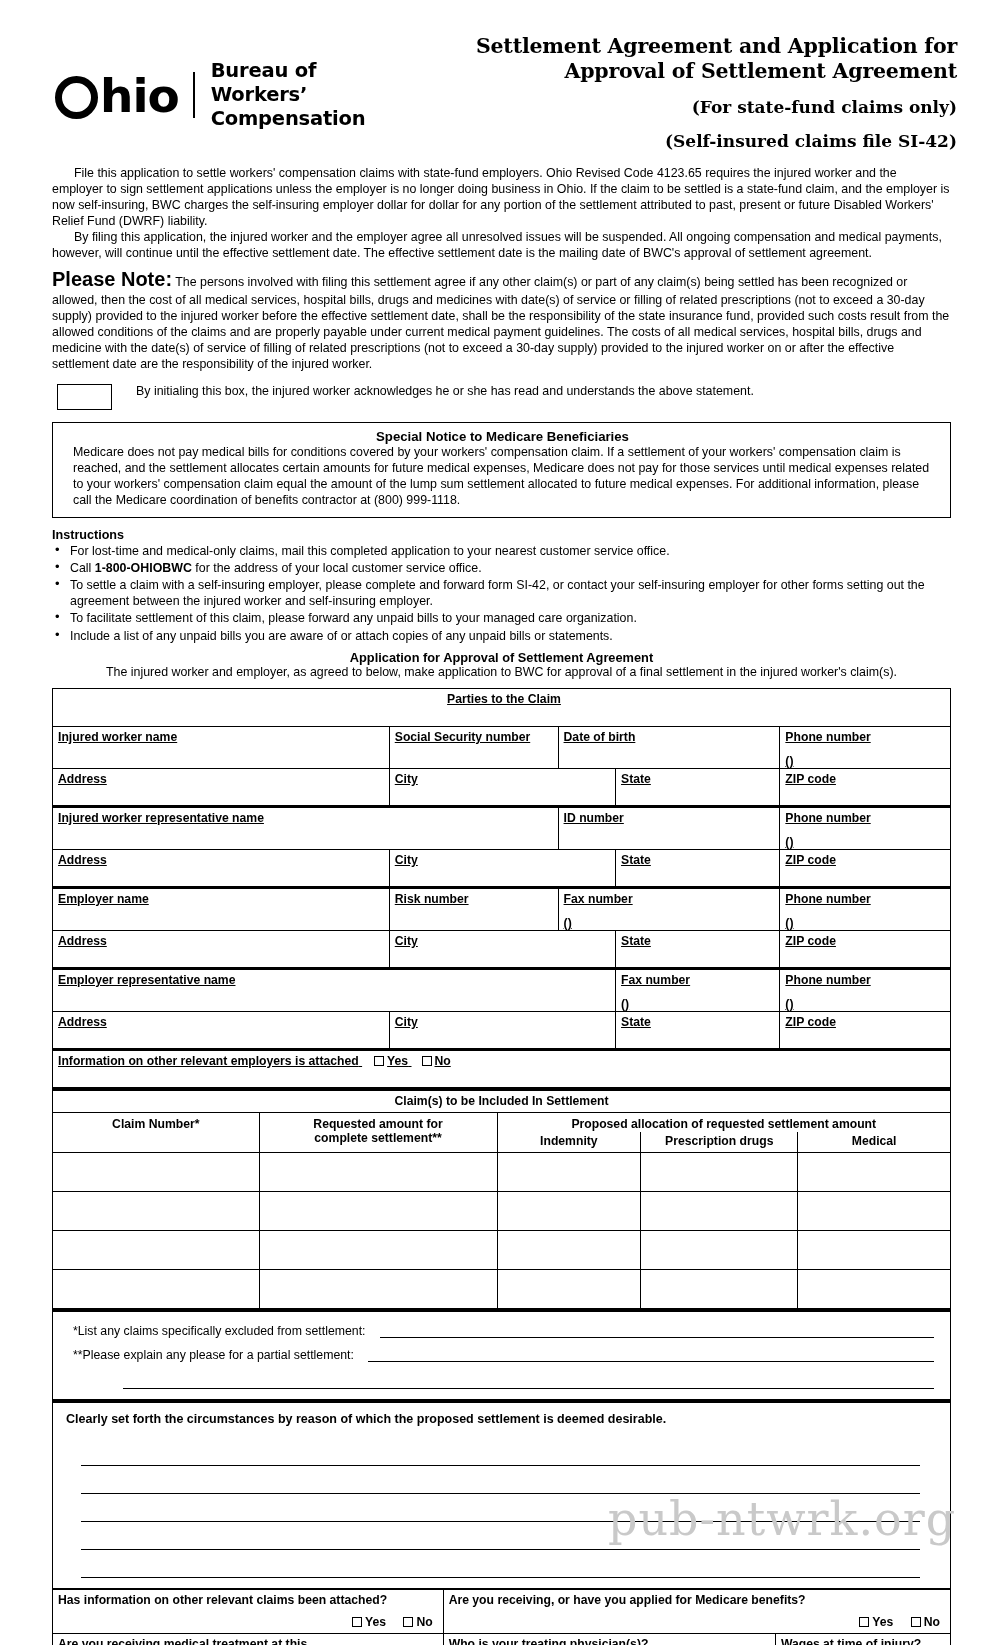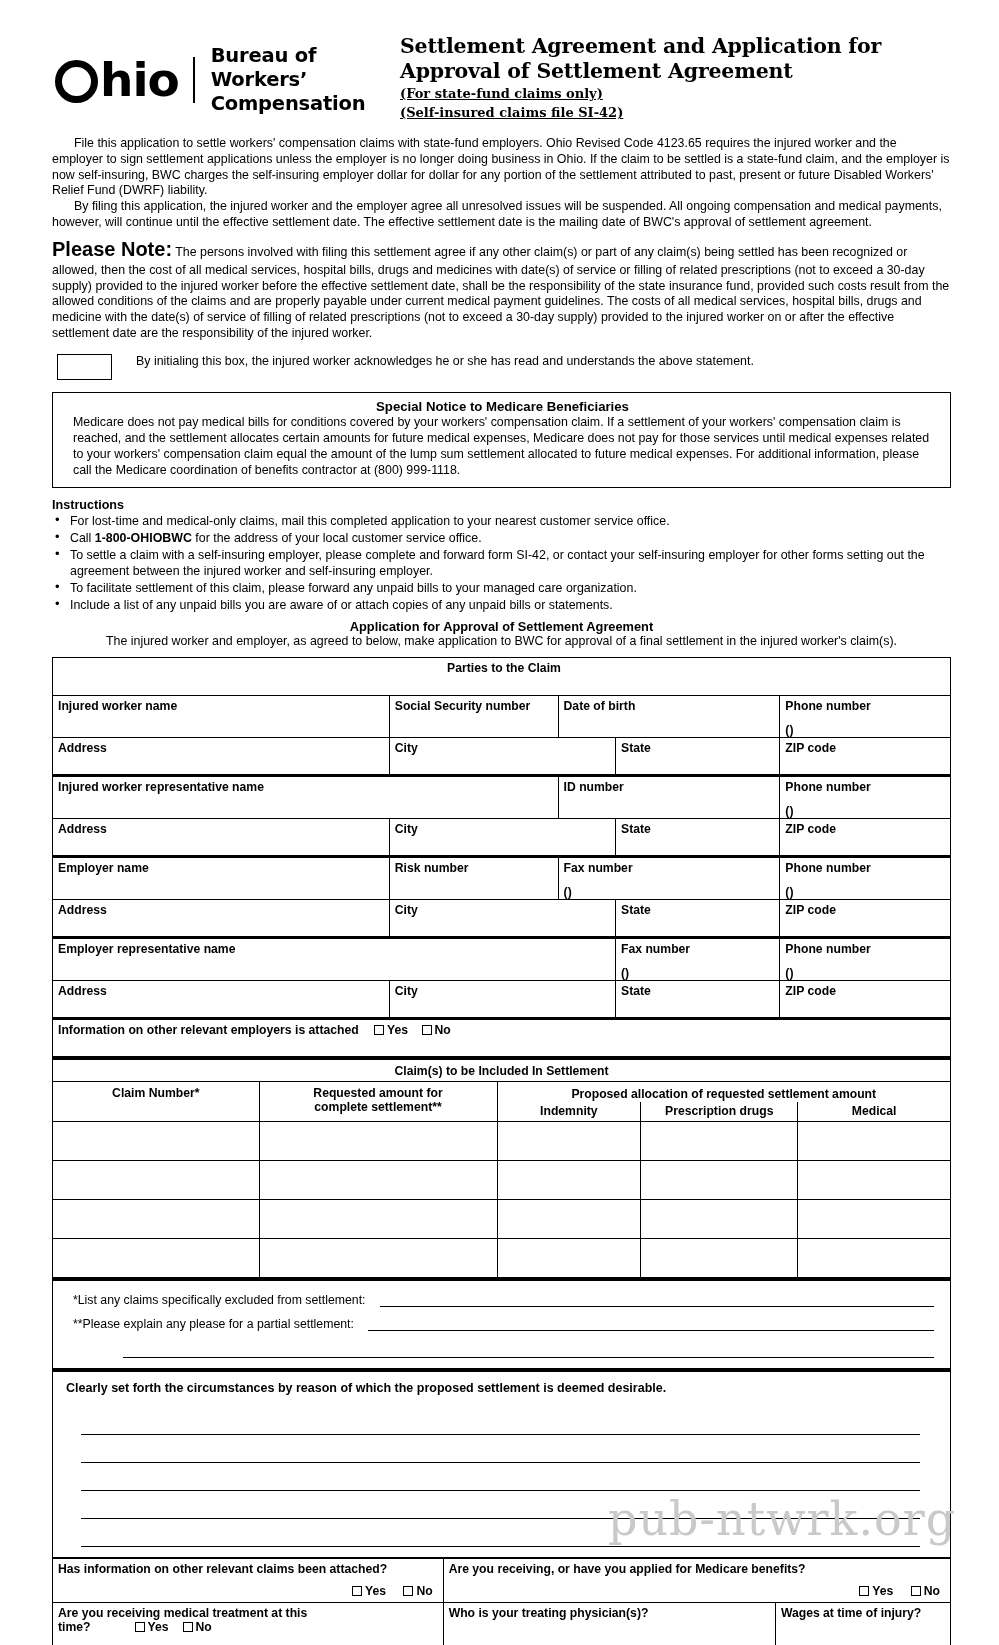--- a/index.html
+++ b/index.html
@@ -26,29 +26,29 @@
     display:inline-block; width:43px; height:43px;
     border:7px solid #000; border-radius:50%;
     vertical-align:-7px; margin-right:2px;
   }
   .logo-rule { width:2px; background:#000; height:46px; margin:0 16px 0 14px; }
   .bwc-name {
     font-family:"DejaVu Sans", sans-serif;
     font-weight:bold; font-size:19.5px; line-height:1.22; letter-spacing:-0.2px;
   }
   .title-block {
-    flex:1; padding-right:24px; margin-top:-4px;
+    flex:1; text-align:right; padding-right:42px; margin-top:-4px;
   }
   .t-main {
     font-family:"DejaVu Serif", serif; font-weight:bold;
     font-size:20.5px; line-height:1.22; letter-spacing:-0.2px;
   }
   .t-sub {
     font-family:"DejaVu Serif", serif; font-weight:bold;
-    font-size:13px; line-height:1.3; margin-top:2px;text-decoration:underline;
+    font-size:17px; line-height:1.3; margin-top:12px;
   }
 
   
   .body-copy { padding: 14px 48px 0 52px; }
   p.para {
     margin:0; font-size:12.4px; line-height:1.28; text-align:left;
   }
   p.para.indent { text-indent: 22px; }
   .pn-label { font-size:20px; font-weight:bold; }
 
@@ -76,21 +76,21 @@
   }
   .app-title { text-align:center; font-weight:bold; font-size:12.8px; margin-top:6px; }
   .app-sub { text-align:center; font-size:12.4px; margin-top:0px; }
 
   
   .form-area { padding: 9px 48px 0 52px; }
   table.form { border-collapse:collapse; width:100%; table-layout:fixed; }
   table.form td {
     border:1px solid #000; vertical-align:top;
     font-size:12.2px; font-weight:bold;
-    padding:3px 0 0 5px; height:38px;
+    padding:3px 0 0 5px; height:38px;text-decoration:underline;
   }
   td.band {
     text-align:center; font-weight:bold; font-size:15.5px;
     height:22px; padding-top:1px; border-bottom:1px solid #000;
   }
   .thickdiv { border-top:3px solid #000 !important; }
   .paren { font-weight:bold; font-size:12.2px; display:block; margin-top:10px; }
   .paren i { font-style:normal; letter-spacing:26px; }
 
   .attach-row td { height:26px; font-weight:bold; padding-top:4px; }

